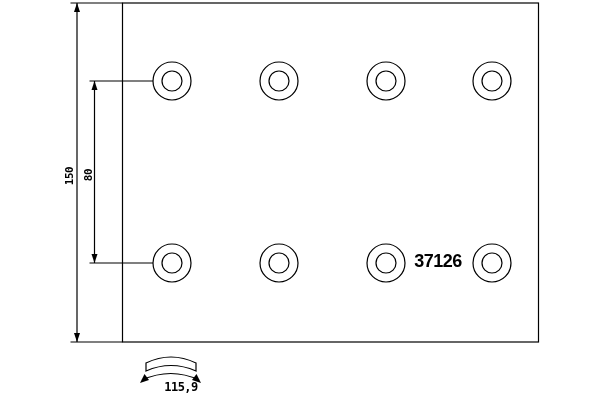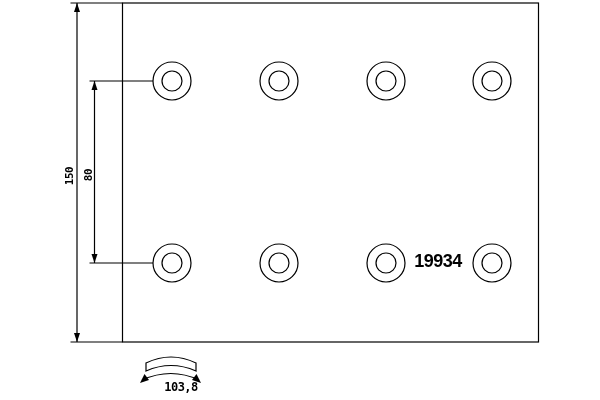--- a/index.html
+++ b/index.html
@@ -90,16 +90,16 @@
 
     <path class="stroked" d="M142,380 Q171,367 199,380"></path>
     <polygon class="filled" points="140,383 149,380 144.5,374"></polygon>
     <polygon class="filled" points="201,383 192,380 196.5,374"></polygon>
   </svg>
 
   <div class="dim-label vertical" id="label-height">150</div>
 
   <div class="dim-label vertical" id="label-spacing">80</div>
 
-  <div class="dim-label" id="label-arcwidth">103,8</div>
+  <div class="dim-label" id="label-arcwidth">115,9</div>
 
-  <div id="part-number">19934</div>
+  <div id="part-number">37126</div>
 </div>
 
 </body></html>

